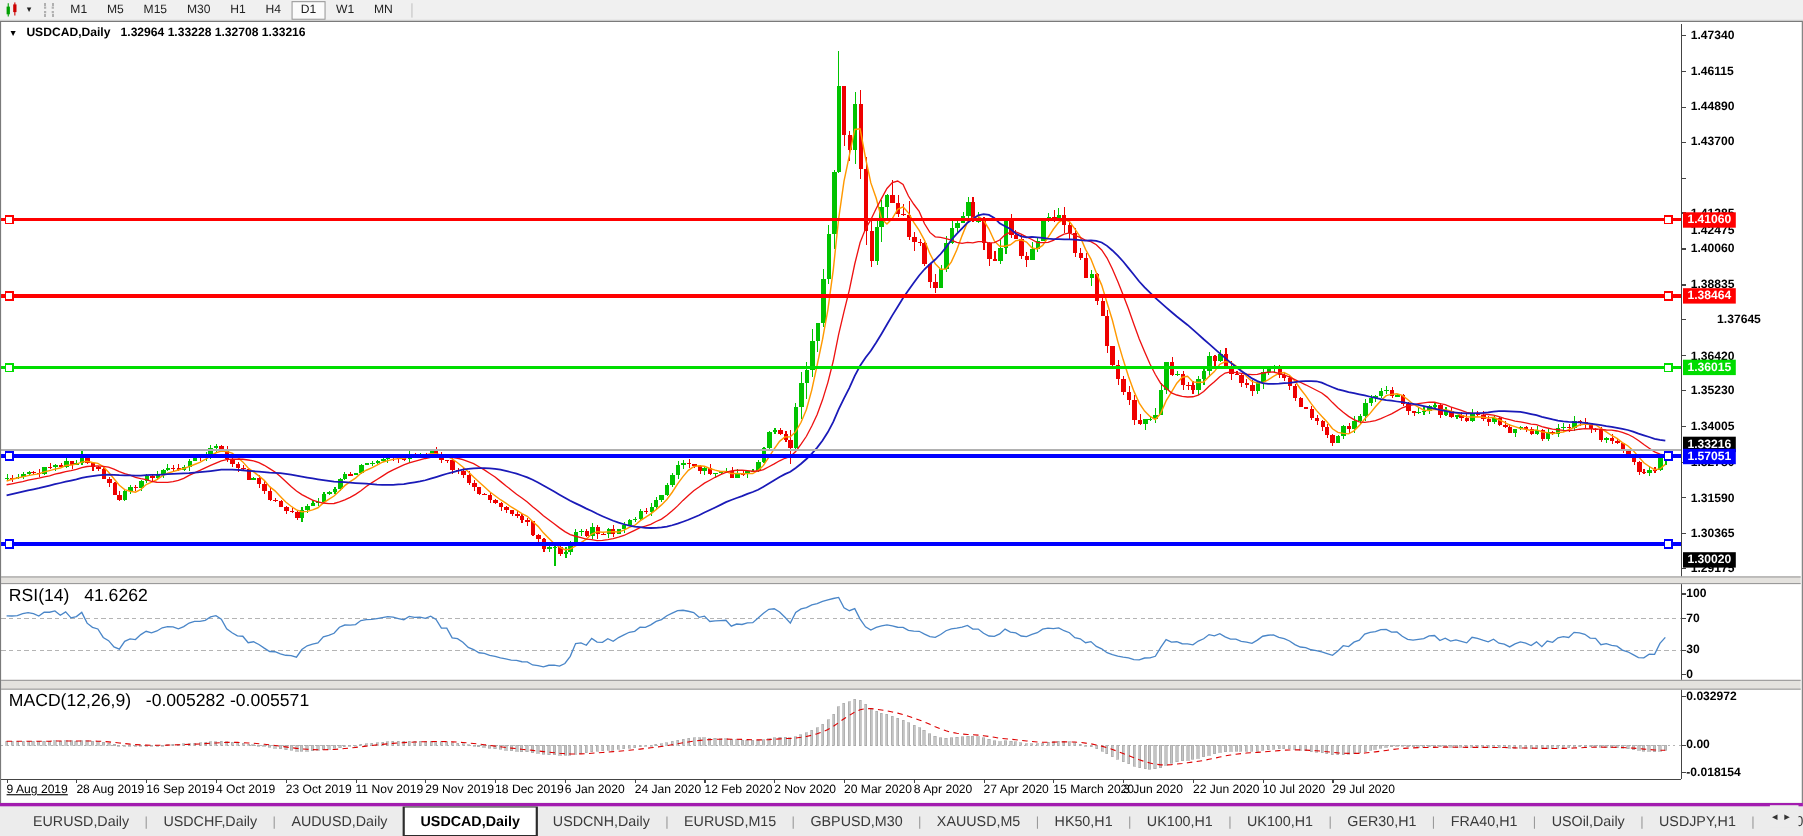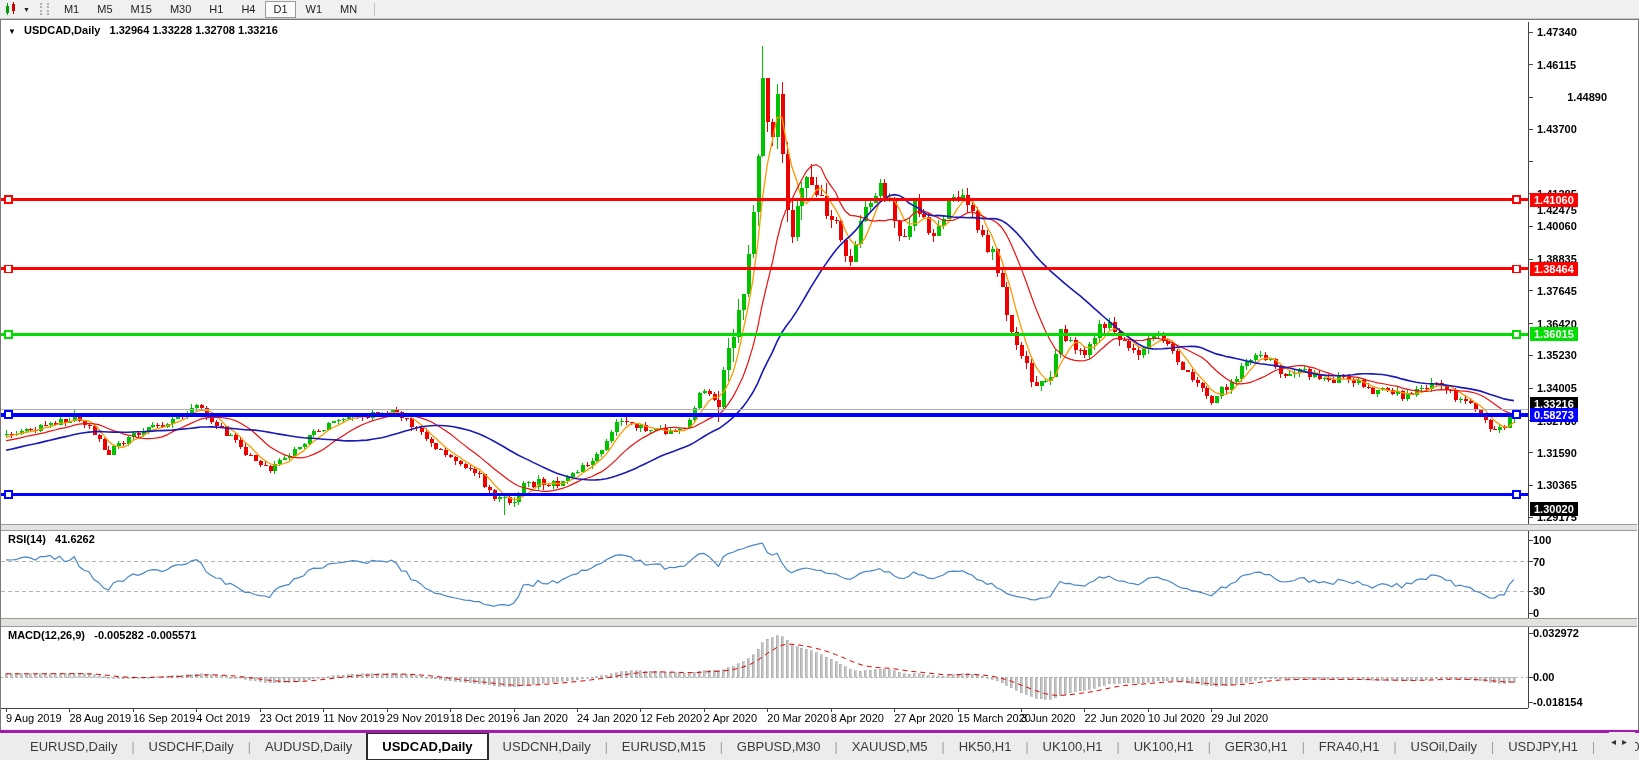--- a/index.html
+++ b/index.html
@@ -15,21 +15,21 @@
          background:transparent;line-height:13px;cursor:default;}
   .tfbtn.active{background:#fbfbfb;border:1px solid #9a9a9a;}
   .tb-sep{width:1px;height:13px;background:#c4c4c4;margin:0 8px;}
   
   .white-bg{position:absolute;left:1px;top:19px;width:1637px;height:710px;background:#ffffff;z-index:1;}
   .win-frame{position:absolute;left:0;top:19px;width:1637px;height:710px;border:1px solid #7a7a7a;
              z-index:30;pointer-events:none;}
   #chart-svg{position:absolute;left:0;top:0;z-index:5;}
   .chart-title{position:absolute;left:8px;top:24px;font-size:11px;font-weight:bold;color:#000;z-index:12;}
   .chart-title .caret{font-size:8px;margin-right:5px;}
-  .ind-label{position:absolute;left:8px;font-size:11px;font-weight:bold;color:#000;z-index:12;}
+  .ind-label{position:absolute;left:8px;font-size:16px;font-weight:normal;color:#000;z-index:12;}
   .ptick{position:absolute;left:1537px;width:70px;font-size:11px;font-weight:bold;color:#000;
          height:14px;line-height:14px;z-index:8;}
   .price-tag{position:absolute;left:1530px;padding:0 4px;height:14px;line-height:14px;
              font-size:11px;font-weight:bold;color:#fff;z-index:10;}
   .mtick{position:absolute;left:1533px;width:80px;font-size:11px;font-weight:bold;color:#000;
          height:14px;line-height:14px;z-index:8;}
   .dlabel{position:absolute;top:712px;font-size:11px;color:#000;z-index:8;white-space:nowrap;}
   .splitter{position:absolute;left:1px;width:1636px;background:#e4e2de;border-top:1px solid #9a9a9a;
             border-bottom:1px solid #9a9a9a;z-index:9;}
   
@@ -1099,56 +1099,56 @@
   </div>
   <div class="ind-label" style="top:629px;">
     <span>MACD(12,26,9)</span>
     <span>&nbsp;</span>
     <span>-0.005282 -0.005571</span>
   </div>
 
   <div id="price-ticks">
       <div class="ptick" style="top: 25px;">1.47340</div>
       <div class="ptick" style="top: 57.7071px;">1.46115</div>
-      <div class="ptick" style="top: 90.4143px; text-align: right;">1.44890</div>
+      <div class="ptick" style="top: 90.4143px;">1.44890</div>
       <div class="ptick" style="top: 122.187px;">1.43700</div>
       <div class="ptick" style="top: 154.894px; margin-top: 48px;">1.42475</div>
       <div class="ptick" style="top: 186.667px;">1.41285</div>
       <div class="ptick" style="top: 219.374px;">1.40060</div>
       <div class="ptick" style="top: 252.081px;">1.38835</div>
-      <div class="ptick" style="top: 283.854px;">1.37645</div>
+      <div class="ptick" style="top: 283.854px; margin-left: 24px;">1.37645</div>
       <div class="ptick" style="top: 316.561px;">1.36420</div>
       <div class="ptick" style="top: 348.333px;">1.35230</div>
       <div class="ptick" style="top: 381.04px;">1.34005</div>
       <div class="ptick" style="top: 413.748px;">1.32780</div>
       <div class="ptick" style="top: 445.52px;">1.31590</div>
       <div class="ptick" style="top: 478.227px;">1.30365</div>
       <div class="ptick" style="top: 510px;">1.29175</div>
     </div>
   <div id="price-tags">
       <div class="price-tag" style="background: rgb(0, 0, 0); top: 397.107px;">1.33216</div>
       <div class="price-tag" style="background: rgb(255, 0, 0); top: 192.674px;">1.41060</div>
       <div class="price-tag" style="background: rgb(255, 0, 0); top: 261.987px;">1.38464</div>
       <div class="price-tag" style="background: rgb(0, 221, 0); top: 327.374px;">1.36015</div>
-      <div class="price-tag" style="background: rgb(0, 0, 255); top: 407.58px;">0.58273</div>
+      <div class="price-tag" style="background: rgb(0, 0, 255); top: 407.58px;">1.57051</div>
       <div class="price-tag" style="background: #000000; top: 502px;">1.30020</div>
     </div>
   <div id="date-labels">
-      <div class="dlabel" style="left: 6px;">9 Aug 2019</div>
+      <div class="dlabel" style="left: 6px; text-decoration: underline;">9 Aug 2019</div>
       <div class="dlabel" style="left: 69.44px;">28 Aug 2019</div>
       <div class="dlabel" style="left: 132.88px;">16 Sep 2019</div>
       <div class="dlabel" style="left: 196.32px;">4 Oct 2019</div>
       <div class="dlabel" style="left: 259.76px;">23 Oct 2019</div>
       <div class="dlabel" style="left: 323.2px;">11 Nov 2019</div>
       <div class="dlabel" style="left: 386.64px;">29 Nov 2019</div>
       <div class="dlabel" style="left: 450.08px;">18 Dec 2019</div>
       <div class="dlabel" style="left: 513.52px;">6 Jan 2020</div>
       <div class="dlabel" style="left: 576.96px;">24 Jan 2020</div>
       <div class="dlabel" style="left: 640.4px;">12 Feb 2020</div>
-      <div class="dlabel" style="left: 703.84px;">2 Apr 2020</div>
+      <div class="dlabel" style="left: 703.84px;">2 Nov 2020</div>
       <div class="dlabel" style="left: 767.28px;">20 Mar 2020</div>
       <div class="dlabel" style="left: 830.72px;">8 Apr 2020</div>
       <div class="dlabel" style="left: 894.16px;">27 Apr 2020</div>
       <div class="dlabel" style="left: 957.6px;">15 March 2020</div>
       <div class="dlabel" style="left: 1021.04px;">3 Jun 2020</div>
       <div class="dlabel" style="left: 1084.48px;">22 Jun 2020</div>
       <div class="dlabel" style="left: 1147.92px;">10 Jul 2020</div>
       <div class="dlabel" style="left: 1211.36px;">29 Jul 2020</div>
     </div>
   <div id="macd-ticks">

